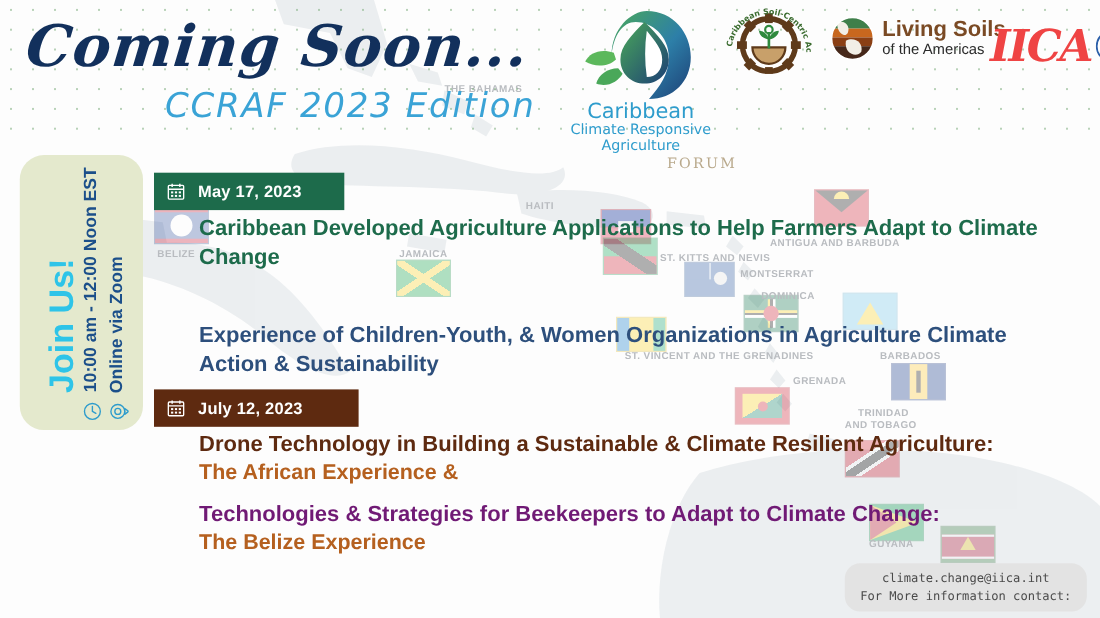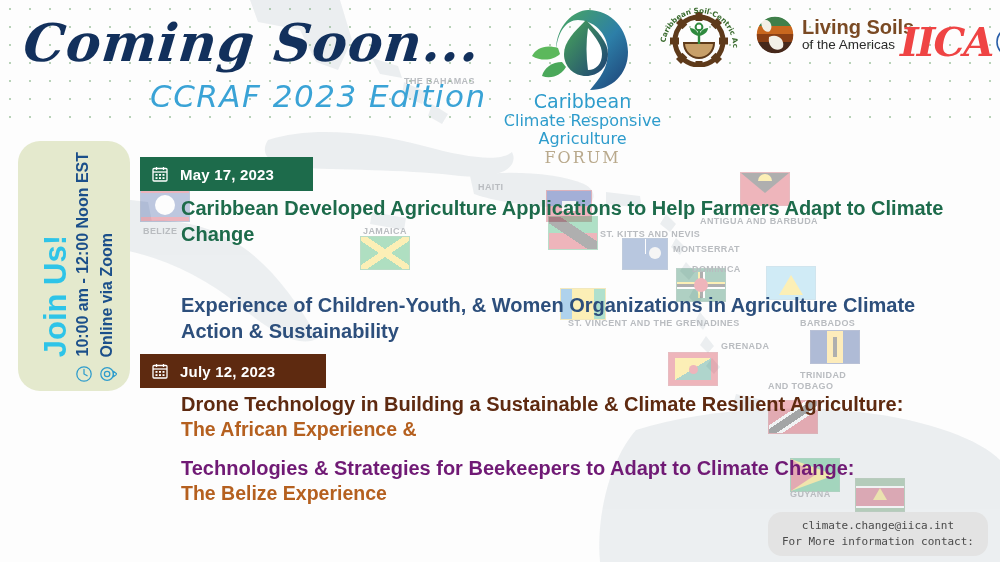--- a/index.html
+++ b/index.html
@@ -33,22 +33,22 @@
   .edition{
     position:absolute;left:150px;top:78px;
     font-family:"DejaVu Sans", sans-serif;font-style:italic;font-weight:400;
     font-size:31px;color:#3aa3d6;letter-spacing:1.5px;
   }
 
   
   .logo-ccraf{position:absolute;left:495px;top:4px;width:175px;height:140px;text-align:center;}
   .ccraf-mark{position:relative;width:110px;height:92px;margin:0 auto;}
   .ccraf-name{font-size:19px;color:#2e9ccc;font-family:"DejaVu Sans",sans-serif;line-height:1;margin-top:-4px;}
-  .ccraf-sub{font-size:16px;color:#2e9ccc;font-family:"DejaVu Sans",sans-serif;line-height:1.1;margin-top:1px;}
-  .ccraf-forum{font-size:16px;color:#b9a98c;font-family:"DejaVu Serif",serif;letter-spacing:2px;margin-top:1px;}
+  .ccraf-sub{font-size:13px;color:#2e9ccc;font-family:"DejaVu Sans",sans-serif;line-height:1.1;margin-top:1px;}
+  .ccraf-forum{font-size:13px;color:#b9a98c;font-family:"DejaVu Serif",serif;letter-spacing:2px;margin-top:1px;text-align:right;}
 
   .logo-soil{position:absolute;left:655px;top:5px;width:88px;height:62px;}
   .logo-living{position:absolute;left:755px;top:14px;height:42px;display:flex;align-items:center;gap:7px;}
   .living-txt b{display:block;font-size:20px;color:#7a4a24;font-weight:700;line-height:1.05;}
   .living-txt span{display:block;font-size:13.5px;color:#2b2b2b;line-height:1.1;}
   .logo-iica{position:absolute;left:900px;top:18px;display:flex;align-items:center;gap:4px;}
   .iica-word{font-family:"DejaVu Serif",serif;font-style:italic;font-weight:700;font-size:40px;color:#ef4444;letter-spacing:-2px;}
 
   
   .joinus{
@@ -191,21 +191,21 @@
     <div class="flaglbl" style="left:143px;top:226px;">BELIZE</div>
     <div class="flaglbl" style="left:478px;top:182px;">HAITI</div>
     <div class="flaglbl" style="left:363px;top:226px;">JAMAICA</div>
     <div class="flaglbl" style="left:600px;top:229px;">ST. KITTS AND NEVIS</div>
     <div class="flaglbl" style="left:673px;top:244px;">MONTSERRAT</div>
     <div class="flaglbl" style="left:700px;top:216px;">ANTIGUA AND BARBUDA</div>
     <div class="flaglbl" style="left:692px;top:264px;">DOMINICA</div>
     <div class="flaglbl" style="left:568px;top:318px;">ST. VINCENT AND THE GRENADINES</div>
     <div class="flaglbl" style="left:800px;top:318px;">BARBADOS</div>
     <div class="flaglbl" style="left:721px;top:341px;">GRENADA</div>
-    <div class="flaglbl" style="left:800px;top:370px;">TRINIDAD</div>
+    <div class="flaglbl" style="left:780px;top:370px;">TRINIDAD</div>
     <div class="flaglbl" style="left:768px;top:381px;">AND TOBAGO</div>
     <div class="flaglbl" style="left:790px;top:489px;">GUYANA</div>
     <div class="flaglbl" style="left:855px;top:515px;">SURINAME</div>
   </div>
 
   <div class="dot-grid"></div>
 
   <div class="coming-soon">Coming Soon...</div>
   <div class="edition">CCRAF 2023 Edition</div>
 

